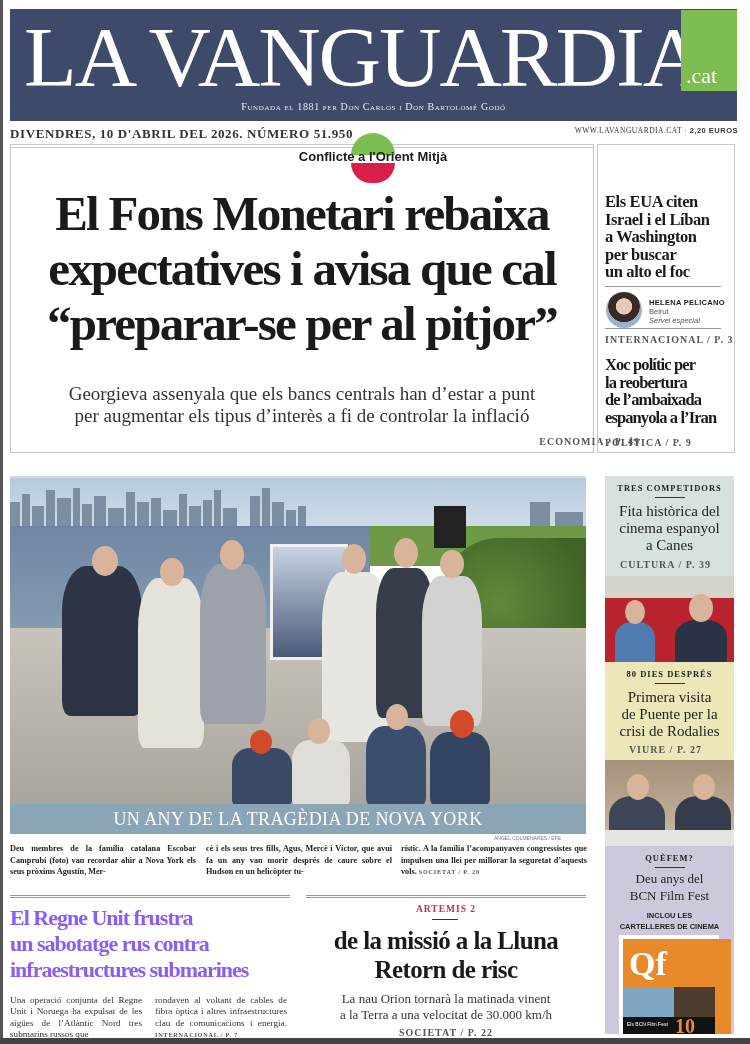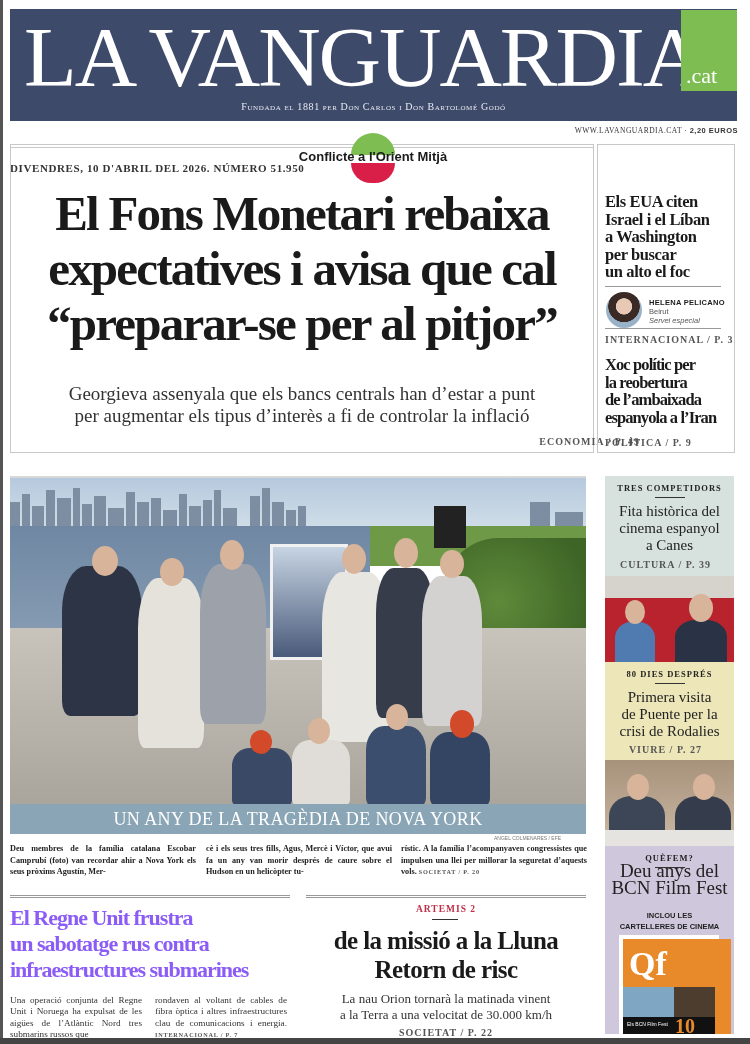--- a/index.html
+++ b/index.html
@@ -7,21 +7,21 @@
   body { position: relative; font-family: "Liberation Serif", "DejaVu Serif", serif; color: #1a1a1a; }
   .abs { position: absolute; }
 
   
   .masthead { left: 10px; top: 9px; width: 727px; height: 112px; background: #3e4a69; }
   .logo { left: 14px; top: 6px; width: 660px; height: 86px; color: #fff; font-family: "Liberation Serif", serif; font-size: 84px; line-height: 86px; letter-spacing: -2px; white-space: nowrap; transform: scaleX(1.03); transform-origin: left; }
   .cat-box { left: 671px; top: 1px; width: 56px; height: 81px; background: #7dbd52; }
   .cat-text { left: 676px; top: 54px; color: #fff; font-size: 22px; font-family: "Liberation Serif", serif; }
   .founded { left: 0; top: 92px; width: 727px; text-align: center; color: #e8ebf2; font-size: 10px; letter-spacing: 0.6px; font-variant: small-caps; }
 
-  .dateline { left: 10px; top: 126px; font-size: 11px; letter-spacing: 0.6px; color: #333; font-weight: bold; margin-top: 36px; }
+  .dateline { left: 10px; top: 126px; font-size: 13px; letter-spacing: 0.6px; color: #333; font-weight: bold; }
   .weburl { right: 12px; top: 126px; font-size: 7.5px; letter-spacing: 0.5px; color: #333; }
   .weburl b { font-family: "Liberation Sans", sans-serif; }
 
   
   .topbox { left: 10px; top: 144px; width: 584px; height: 309px; border: 1px solid #c8c8c8; }
   .topline { left: 10px; top: 147px; width: 584px; border-top: 1px solid #c8c8c8; }
   .badge-green { left: 351px; top: 133px; width: 44px; height: 22px; border-radius: 44px 44px 0 0; background: #7dbd52; }
   .badge-red { left: 351px; top: 163px; width: 44px; height: 20px; border-radius: 0 0 44px 44px; background: #d91e47; }
   .badge-text { left: 276px; top: 149px; width: 194px; text-align: center; font-family: "Liberation Sans", sans-serif; font-weight: bold; font-size: 13px; color: #1a1a1a; }
 
@@ -252,21 +252,21 @@
   <div class="abs" style="left:4px;top:36px;width:56px;height:50px;background:#3d4656;border-radius:40% 40% 0 0;"></div>
   <div class="abs head" style="left:22px;top:14px;width:22px;height:26px;"></div>
   <div class="abs" style="left:70px;top:36px;width:56px;height:50px;background:#353c4c;border-radius:40% 40% 0 0;"></div>
   <div class="abs head" style="left:88px;top:14px;width:22px;height:26px;"></div>
   <div class="abs" style="left:0;top:70px;width:129px;height:16px;background:#e6e4e0;"></div>
 </div>
 
 <div class="abs promo3">
   <div class="abs promo-kicker" style="left:0;top:7px">QUÈFEM?</div>
   <div class="abs promo-rule" style="left:50px;top:21px"></div>
-  <div class="abs promo-title" style="left:0;top:16px;font-size:19px">
+  <div class="abs promo-title" style="left:0;top:24px;font-size:13px">
     <div>Deu anys del</div>
     <div>BCN Film Fest</div>
   </div>
   <div class="abs promo3-sub" style="left:0;top:64px">
     <div>INCLOU LES</div>
     <div>CARTELLERES DE CINEMA</div>
   </div>
 </div>
 <div class="abs mag">
   <div class="mag-inner">

